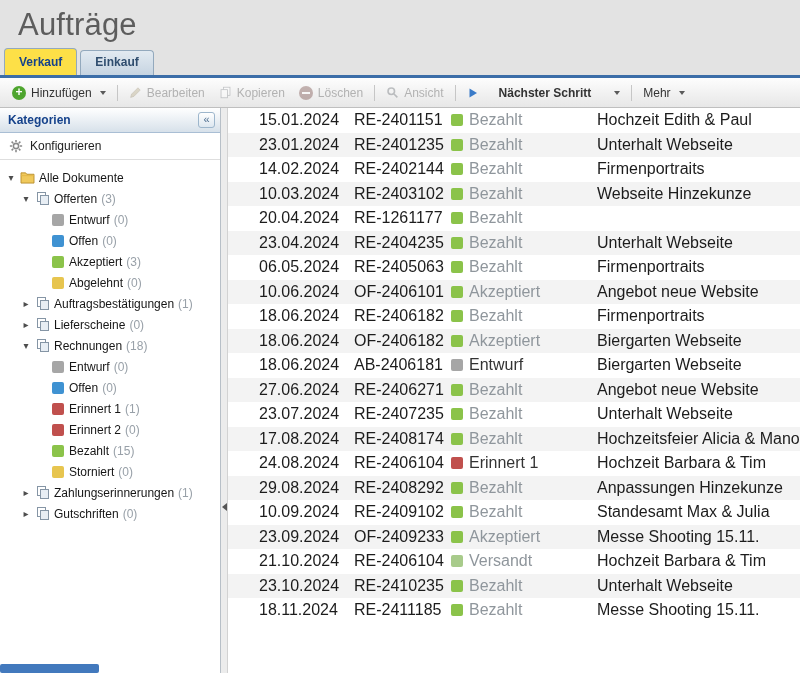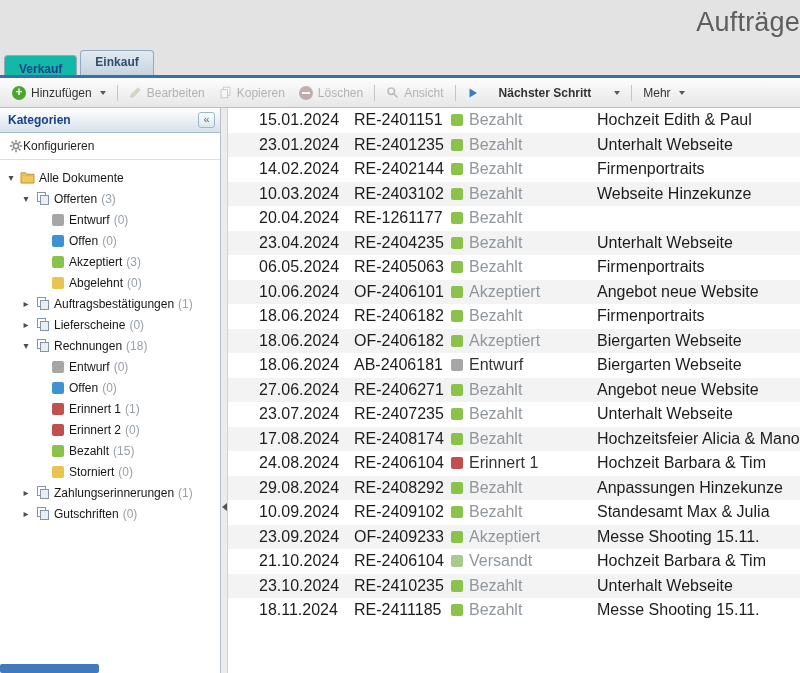--- a/index.html
+++ b/index.html
@@ -2,27 +2,27 @@
 <html><head>
 <meta charset="utf-8">
 <style>
   * { margin:0; padding:0; box-sizing:border-box; }
   html,body { width:800px; height:673px; overflow:hidden; background:#fff;
               font-family:"Liberation Sans", sans-serif; }
   .app { position:relative; width:800px; height:673px; display:flex; flex-direction:column; }
 
   
   .titlebar { height:46px; background:#e3e3e3; padding:7px 0 0 18px; }
-  .titlebar h1 { font-size:27px; font-weight:normal; color:#5d5d5d; letter-spacing:.2px;text-align:right; }
+  .titlebar h1 { font-size:31px; font-weight:normal; color:#5d5d5d; letter-spacing:.2px; }
   .tabstrip { height:32px; background:#e3e3e3; display:flex; align-items:flex-end;
               padding-left:4px; border-bottom:3px solid #3c6ea8; }
   .tab { height:25px; line-height:23px; padding:0 14px; margin-right:3px; font-size:12px;
          font-weight:bold; color:#2f4d6e; background:linear-gradient(#e2eaf1,#c6d4e1);
          border:1px solid #93a9bd; border-bottom:none; border-radius:4px 4px 0 0; cursor:pointer; }
-  .tab.active { background:#14b8a6; color:#15428b; height:20px; line-height:26px; }
+  .tab.active { background:#fde047; color:#15428b; height:27px; line-height:26px; }
 
   
   .toolbar { height:30px; background:linear-gradient(#fdfdfd,#e7e7e7); border-bottom:1px solid #bfbfbf;
              display:flex; align-items:center; padding:0 5px; font-size:12px; }
   .tbtn { display:flex; align-items:center; gap:5px; padding:3px 7px; border-radius:3px;
           color:#333; cursor:pointer; white-space:nowrap; }
   .tbtn.bold { font-weight:bold;gap:20px; }
   .tbtn.disabled { color:#b2b2b2; cursor:default; }
   .tbtn.disabled .icon { opacity:.45; filter:grayscale(70%); }
   .tsep { width:1px; height:16px; background:#c6c6c6; margin:0 4px; }
@@ -38,21 +38,21 @@
   .content { flex:1; display:flex; min-height:0; }
 
   
   .sidebar { width:221px; background:#fff; border-right:1px solid #b7bfc7; display:flex; flex-direction:column; }
   .sb-header { height:25px; background:linear-gradient(#ffffff,#d7e1ea); border-bottom:1px solid #a9bed4;
                display:flex; align-items:center; padding:0 5px 0 8px; }
   .sb-title { flex:1; font-size:12px; font-weight:bold; color:#15428b; }
   .sb-collapse { width:17px; height:16px; border:1px solid #9db6cc; border-radius:3px;
                  background:linear-gradient(#fff,#dde7f0); color:#4d6e90; font-size:11px;
                  line-height:13px; text-align:center; cursor:pointer; }
-  .configure { height:27px; display:flex; align-items:center; padding-left:9px;
+  .configure { height:27px; display:flex; align-items:center; gap:7px; padding-left:9px;
                border-bottom:1px solid #dedede; font-size:12px; color:#222; cursor:pointer; }
   .tree { flex:1; padding-top:7px; overflow:hidden; font-size:12px; }
   .tree-row { height:21px; display:flex; align-items:center; cursor:pointer; }
   .tree-arrow { width:14px; text-align:center; font-size:10px; color:#4d4d4d; flex:none; }
   .tree-icon { width:19px; display:flex; justify-content:center; align-items:center; flex:none; }
   .tree-label { color:#161616; margin-left:2px; white-space:nowrap; }
   .tree-count { color:#98a0a8; margin-left:4px; }
   .sq { width:12px; height:12px; border-radius:2px; display:inline-block; flex:none; }
 
   

